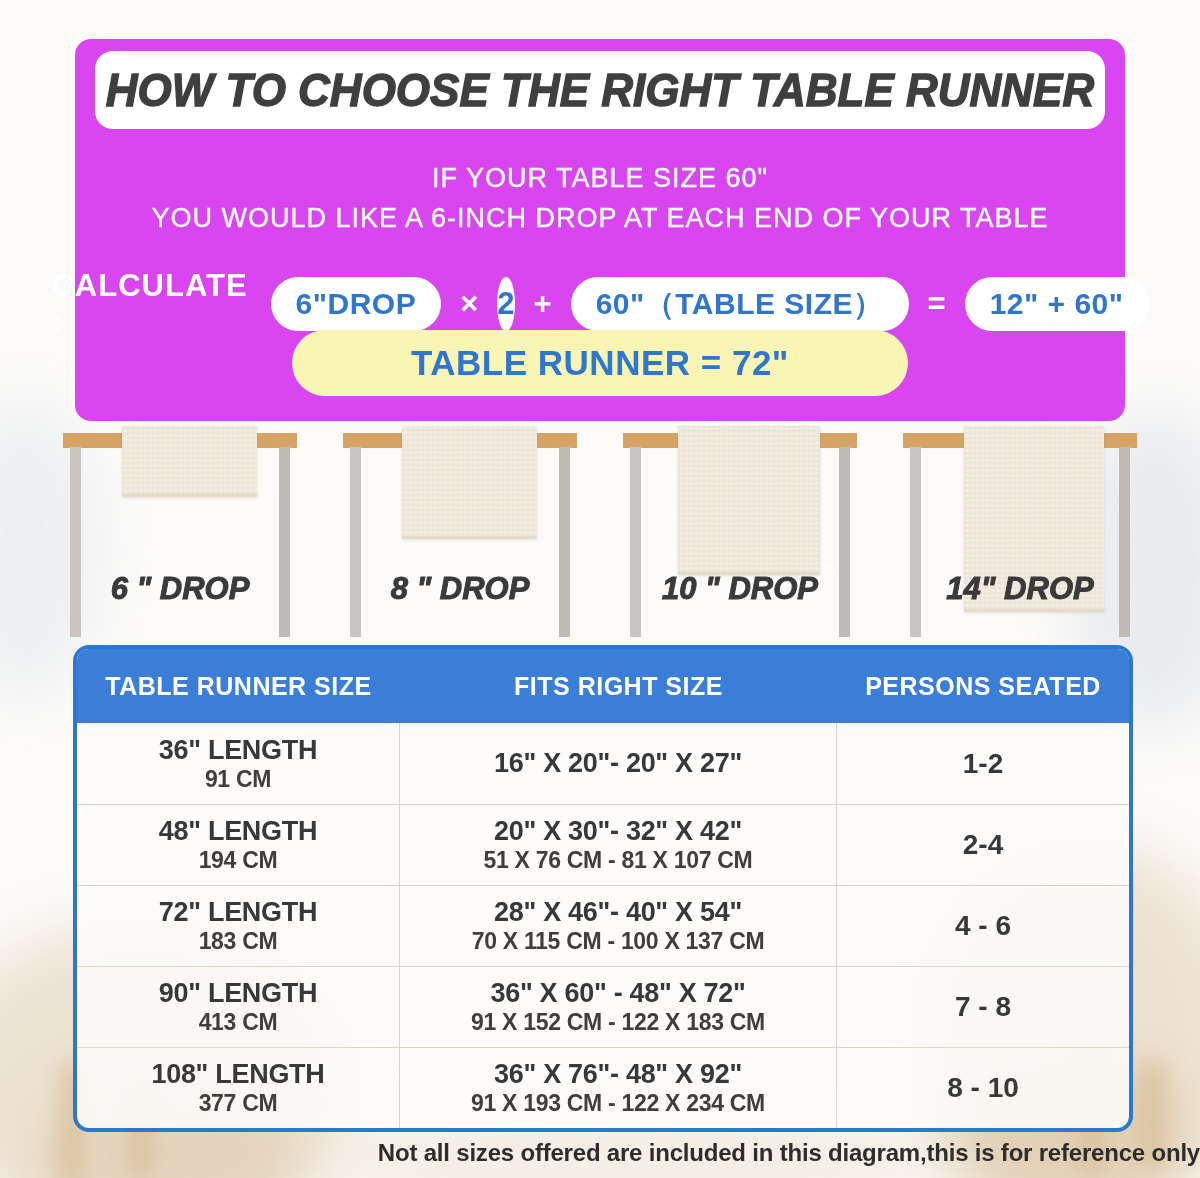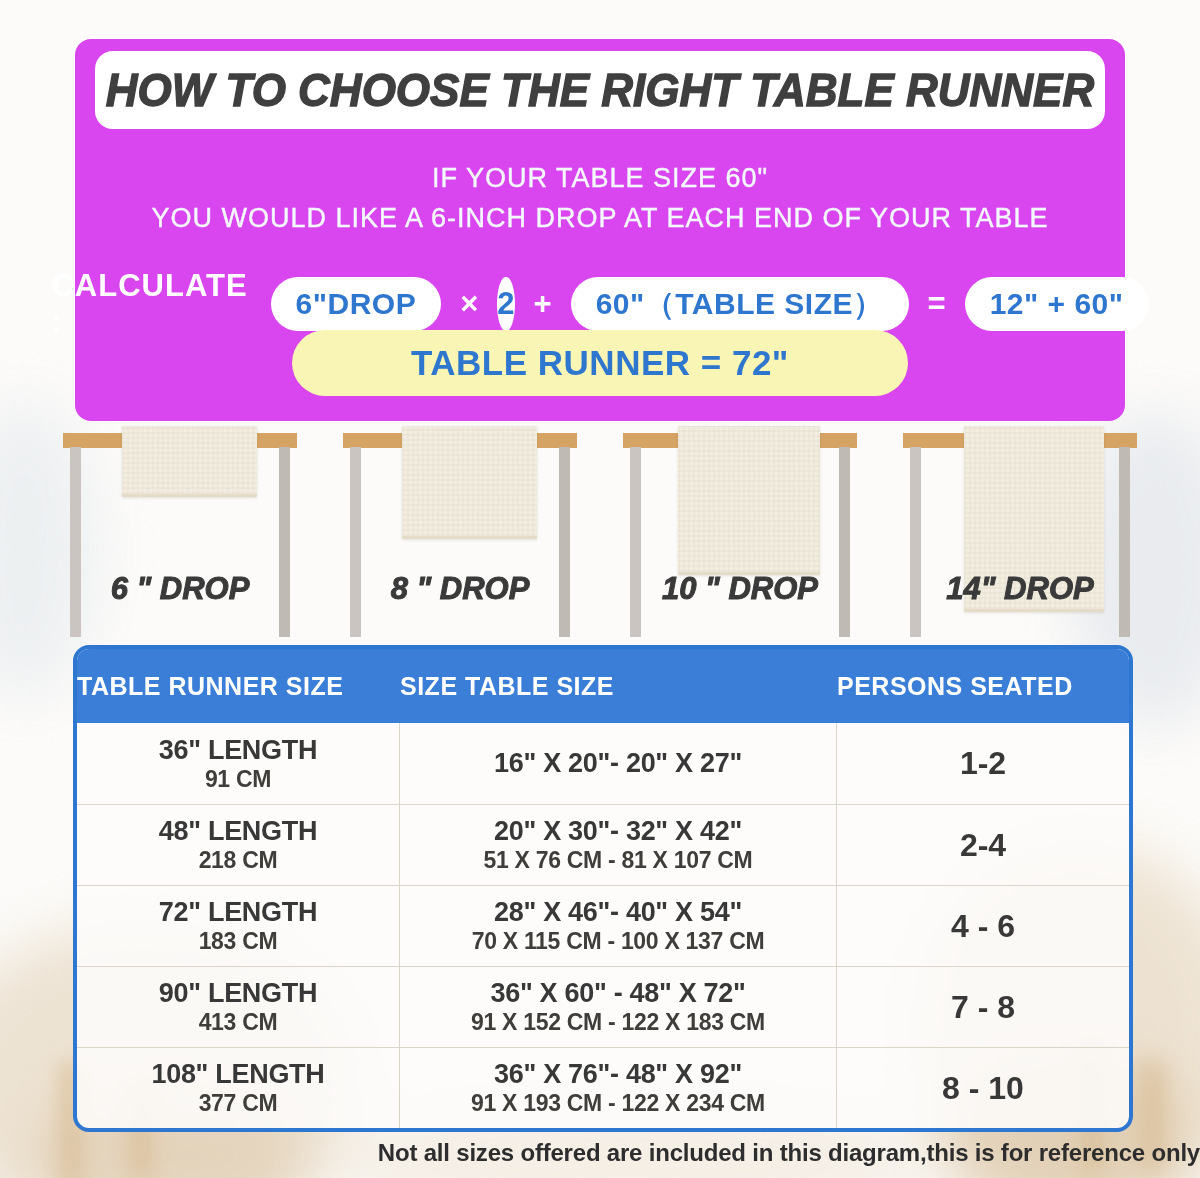--- a/index.html
+++ b/index.html
@@ -102,34 +102,34 @@
   
   .panel {
     position:absolute; left:73px; top:645px; width:1060px; height:487px;
     border:4px solid #2e77d0; border-radius:16px;
     background:rgba(253,252,250,.88); overflow:hidden; z-index:2;
   }
   .thead {
     display:grid; grid-template-columns:323px 437px 1fr; height:74px;
     background:#3b7ed8; align-items:center; border-radius:10px 10px 0 0;
   }
-  .th { color:#ffffff; font-weight:bold; font-size:25px; letter-spacing:.5px; }
+  .th { text-align:center; color:#ffffff; font-weight:bold; font-size:25px; letter-spacing:.5px; }
   .tbody { display:block; }
   .tr {
     display:grid; grid-template-columns:323px 437px 1fr; height:81px; align-items:stretch;
   }
   .tr + .tr { border-top:1px solid #dbd5c9; }
   .td {
     display:flex; flex-direction:column; align-items:center; justify-content:center;
     text-align:center;
   }
   .td.c1, .td.c2 { border-right:1px solid #dbd5c9; }
   .ln1 { font-size:27px; font-weight:bold; color:#383838; letter-spacing:-.3px; line-height:1.2; white-space:nowrap; }
   .ln2 { font-size:23px; font-weight:bold; color:#403e3b; letter-spacing:-.3px; line-height:1.2; white-space:nowrap; }
-  .persons { font-size:32px; font-weight:bold; color:#383838; }
+  .persons { font-size:28px; font-weight:bold; color:#383838; }
 
   
   .note {
     position:absolute; top:1139px; left:0; width:1200px; text-align:right; z-index:2;
     font-size:24px; font-weight:bold; color:#2d2d2d; letter-spacing:-.2px;
   }
 </style>
 </head>
 <body>
 
@@ -195,42 +195,42 @@
     <div class="tabletop"></div>
     <div class="leg left"></div>
     <div class="leg right"></div>
     <figcaption class="drop-label">14" DROP</figcaption>
   </figure>
 </section>
 
 <section class="panel">
   <div class="thead">
     <div class="th">TABLE RUNNER SIZE</div>
-    <div class="th">SIZE TABLE SIZE</div>
+    <div class="th">FITS RIGHT SIZE</div>
     <div class="th">PERSONS SEATED</div>
   </div>
   <div class="tbody">
 
     <div class="tr">
       <div class="td c1">
         <div class="ln1">36" LENGTH</div>
         <div class="ln2">91 CM</div>
       </div>
       <div class="td c2">
         <div class="ln1">16" X 20"- 20" X 27"</div>
       </div>
       <div class="td c3">
         <div class="persons">1-2</div>
       </div>
     </div>
 
     <div class="tr">
       <div class="td c1">
         <div class="ln1">48" LENGTH</div>
-        <div class="ln2">218 CM</div>
+        <div class="ln2">194 CM</div>
       </div>
       <div class="td c2">
         <div class="ln1">20" X 30"- 32" X 42"</div>
         <div class="ln2">51 X 76 CM - 81 X 107 CM</div>
       </div>
       <div class="td c3">
         <div class="persons">2-4</div>
       </div>
     </div>
 

